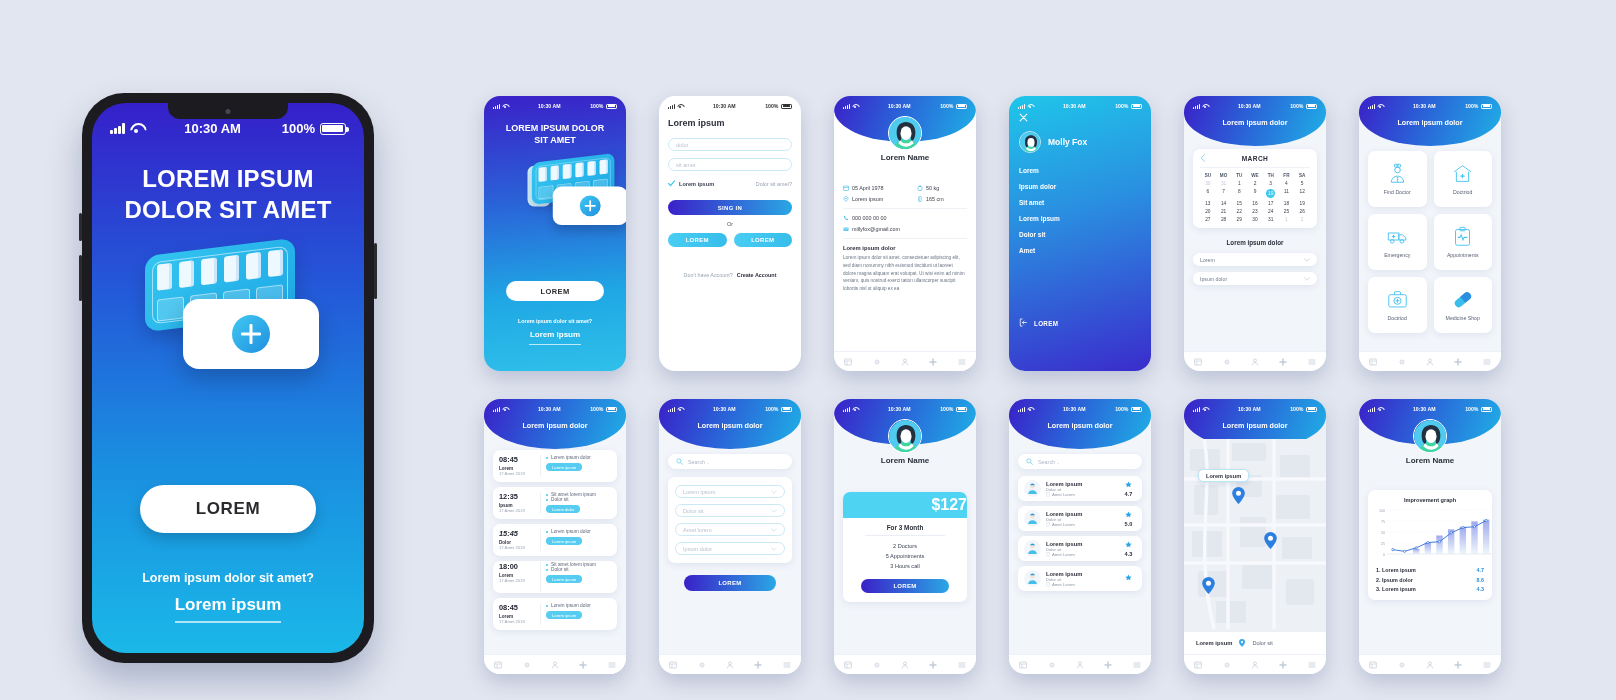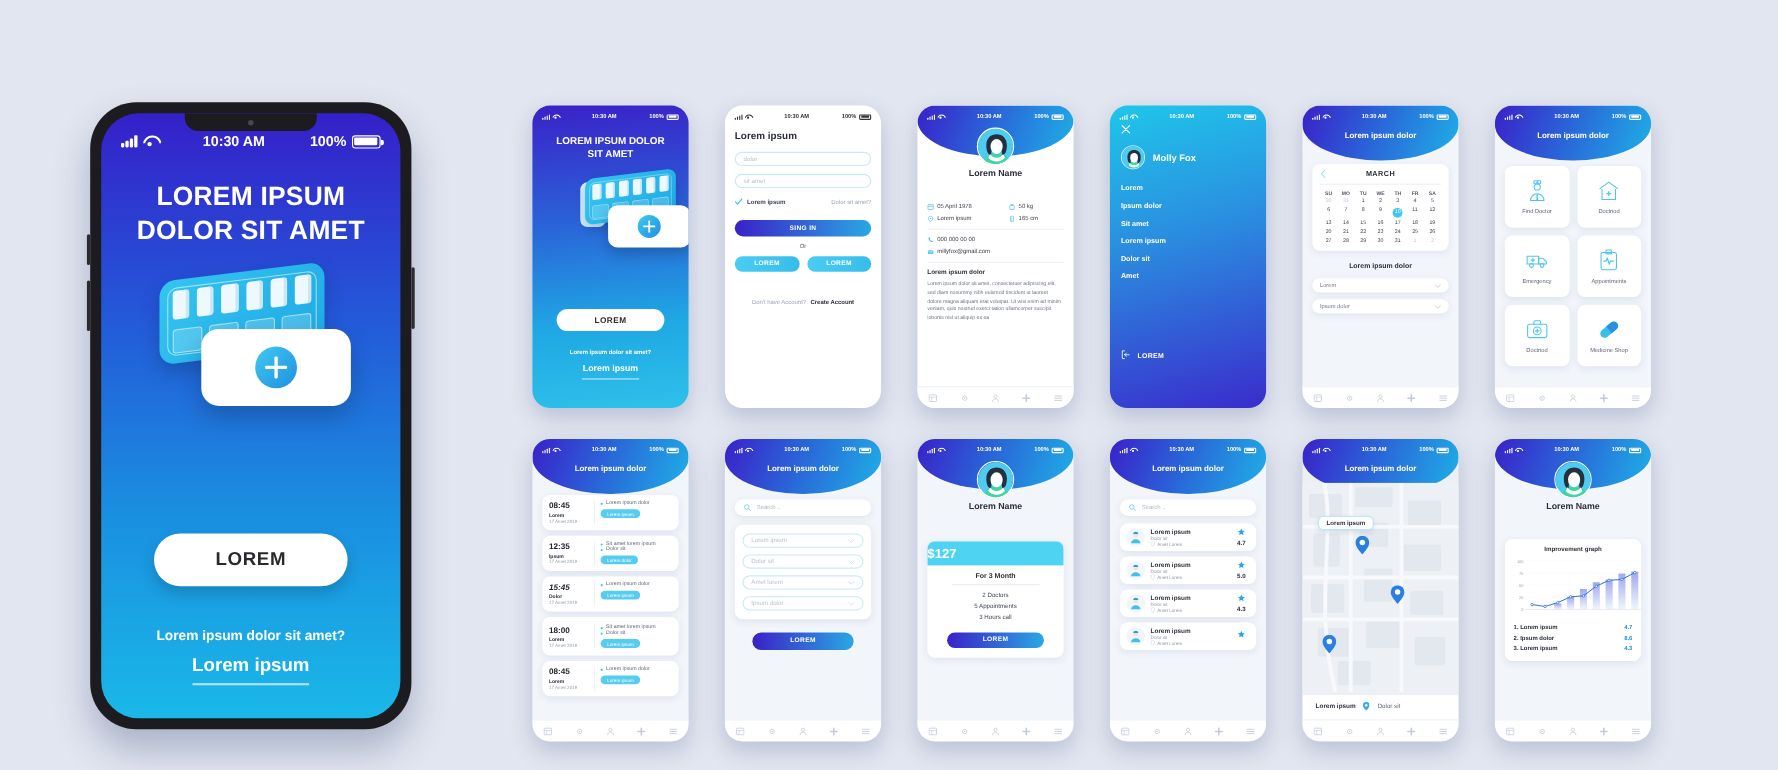--- a/index.html
+++ b/index.html
@@ -771,21 +771,21 @@
           <div style="flex: 1 1 0%;"><div style="font-size:4.8px;color:#5d6678;display:flex;gap:3px;align-items:center;"><i style="width:2px;height:2px;border-radius:50%;background:#3ec8f0;display:inline-block;"></i>Sit amet lorem ipsum</div><div style="font-size:4.8px;color:#5d6678;display:flex;gap:3px;align-items:center;"><i style="width:2px;height:2px;border-radius:50%;background:#3ec8f0;display:inline-block;"></i>Dolor sit</div><div style="margin-top:3px;display:inline-block;background:#56cdf0;color:#fff;font-size:4.2px;border-radius:5px;padding:1.5px 6px;">Lorem dolor</div></div>
         </div>
         <div class="card" style="display: flex; padding: 5px 6px; gap: 5px; min-height: 32px;">
           <div style="width: 42px; border-right: 1px solid rgb(238, 241, 246);">
             <div style="font-size:7.4px;font-weight:700;color:#20242e;font-style:italic;">15:45</div>
             <div style="font-size:4.6px;font-weight:700;color:#2b2f3a;margin-top:1.5px;">Dolor</div>
             <div style="font-size:4.2px;color:#9aa4b4;">17 Amet 2019</div>
           </div>
           <div style="flex: 1 1 0%;"><div style="font-size:4.8px;color:#5d6678;display:flex;gap:3px;align-items:center;"><i style="width:2px;height:2px;border-radius:50%;background:#3ec8f0;display:inline-block;"></i>Lorem ipsum dolor</div><div style="margin-top:3px;display:inline-block;background:#56cdf0;color:#fff;font-size:4.2px;border-radius:5px;padding:1.5px 6px;">Lorem ipsum</div></div>
         </div>
-        <div class="card" style="display: flex; padding: 7px 6px; gap: 5px; min-height: 32px;">
+        <div class="card" style="display: flex; padding: 1px 6px; gap: 5px; min-height: 32px;">
           <div style="width: 42px; border-right: 1px solid rgb(238, 241, 246);">
             <div style="font-size:7.4px;font-weight:700;color:#20242e;">18:00</div>
             <div style="font-size:4.6px;font-weight:700;color:#2b2f3a;margin-top:1.5px;">Lorem</div>
             <div style="font-size:4.2px;color:#9aa4b4;">17 Amet 2019</div>
           </div>
           <div style="flex: 1 1 0%;"><div style="font-size:4.8px;color:#5d6678;display:flex;gap:3px;align-items:center;"><i style="width:2px;height:2px;border-radius:50%;background:#3ec8f0;display:inline-block;"></i>Sit amet lorem ipsum</div><div style="font-size:4.8px;color:#5d6678;display:flex;gap:3px;align-items:center;"><i style="width:2px;height:2px;border-radius:50%;background:#3ec8f0;display:inline-block;"></i>Dolor sit</div><div style="margin-top:3px;display:inline-block;background:#56cdf0;color:#fff;font-size:4.2px;border-radius:5px;padding:1.5px 6px;">Lorem ipsum</div></div>
         </div>
         <div class="card" style="display: flex; padding: 5px 6px; gap: 5px; min-height: 32px;">
           <div style="width: 42px; border-right: 1px solid rgb(238, 241, 246);">
             <div style="font-size:7.4px;font-weight:700;color:#20242e;">08:45</div>
@@ -941,21 +941,21 @@
         <circle cx="20" cy="20" r="20" fill="#4ecbef"></circle>
         <ellipse cx="20" cy="38" rx="14" ry="12" fill="#3fd6a0"></ellipse>
         <path d="M9 18c0-8 5-12 11-12s11 4 11 12c0 6-2 10-5 11l-1-9-10-1-1 10c-3-1-5-5-5-11z" fill="#22303f"></path>
         <ellipse cx="20" cy="19" rx="6.5" ry="8" fill="#fff"></ellipse>
         <path d="M13 27c2 3 4 4 7 4s5-1 7-4l2 4c-3 3-6 4-9 4s-6-1-9-4z" fill="#fff"></path>
       </svg>
     </div>
     <div style="position:absolute;left:0;right:0;top:57px;text-align:center;font-size:8px;font-weight:700;color:#2b2f3a;z-index:5;">Lorem Name</div>
     <div class="sc-body" style="padding-top:80px;">
       <div class="card" style="padding:0 0 9px;overflow:hidden;">
-        <div style="background:#4fd3f2;color:#fff;font-size:12px;font-weight:700;text-align:left;padding:4px 0;">$127</div>
+        <div style="background:#4fd3f2;color:#fff;font-size:16px;font-weight:700;text-align:right;padding:4px 0;">$127</div>
         <div style="text-align:center;font-size:6.4px;font-weight:700;color:#2b2f3a;padding:6px 0 4px;border-bottom:1px solid #e9edf4;margin:0 22px;">For 3 Month</div>
         <div style="text-align:center;font-size:5.6px;color:#3d4453;padding-top:6px;line-height:1.75;">
           <div>2 Doctors</div>
           <div>5 Appointments</div>
           <div>3 Hours call</div>
         </div>
         <div class="pillbtn grad-btn" style="margin:8px 18px 0;height:14px;">LOREM</div>
       </div>
     </div>
     <div class="tabbar">

